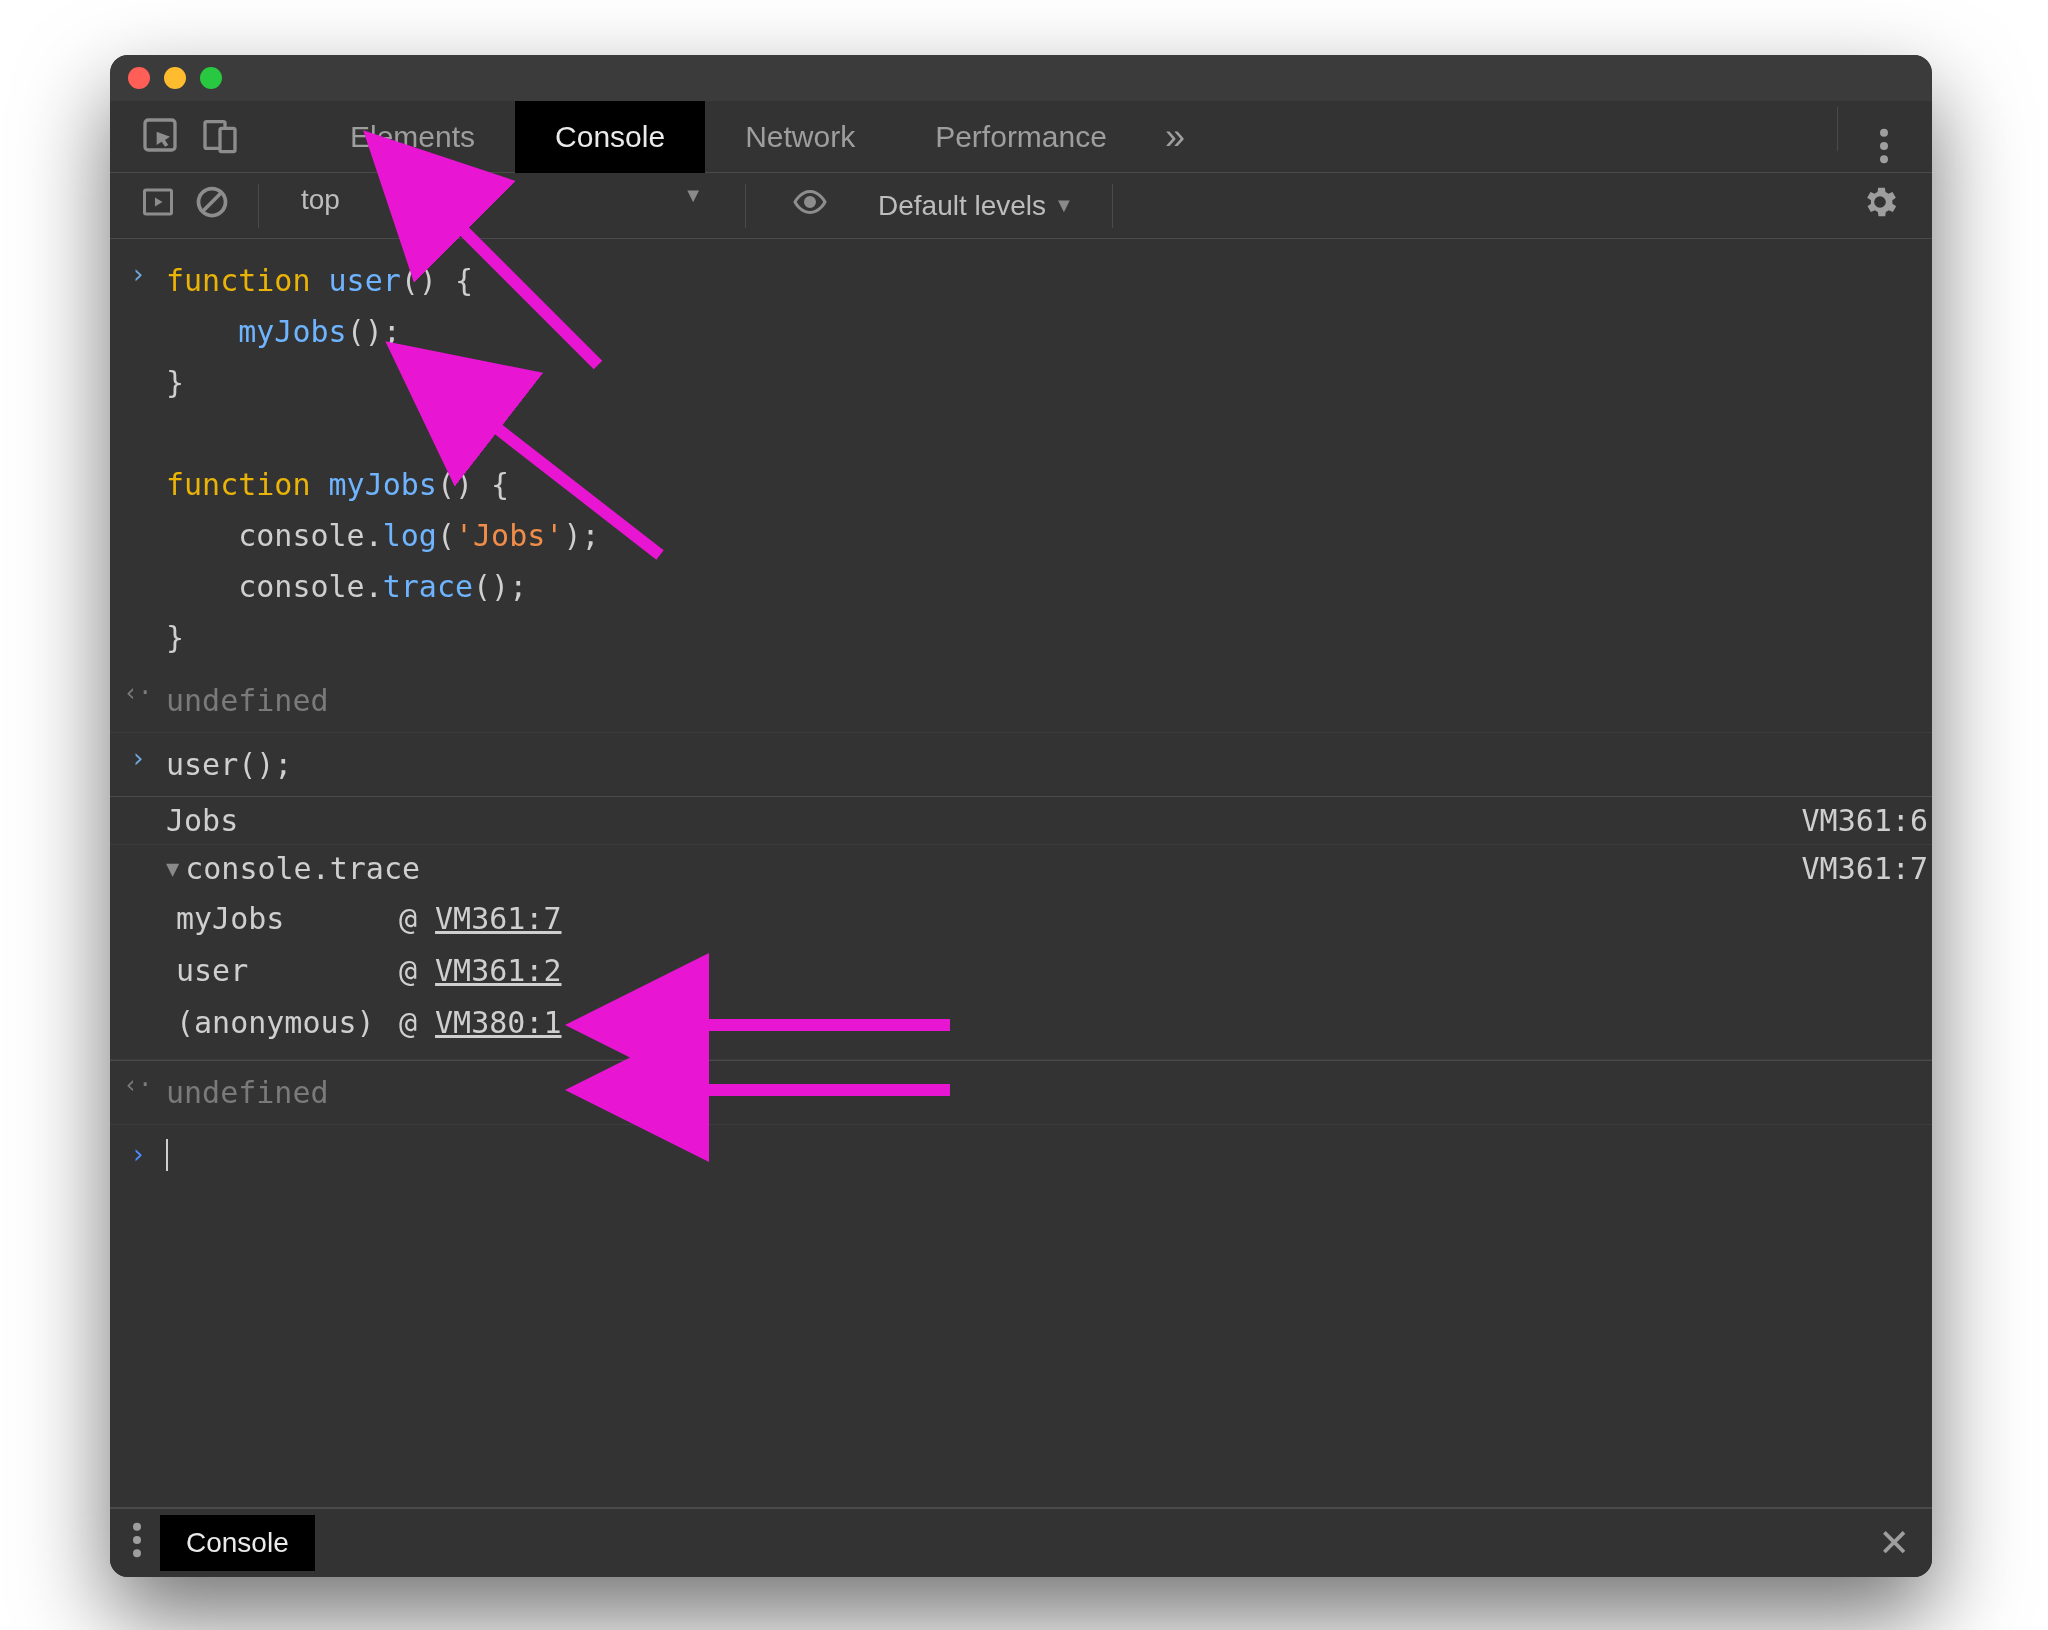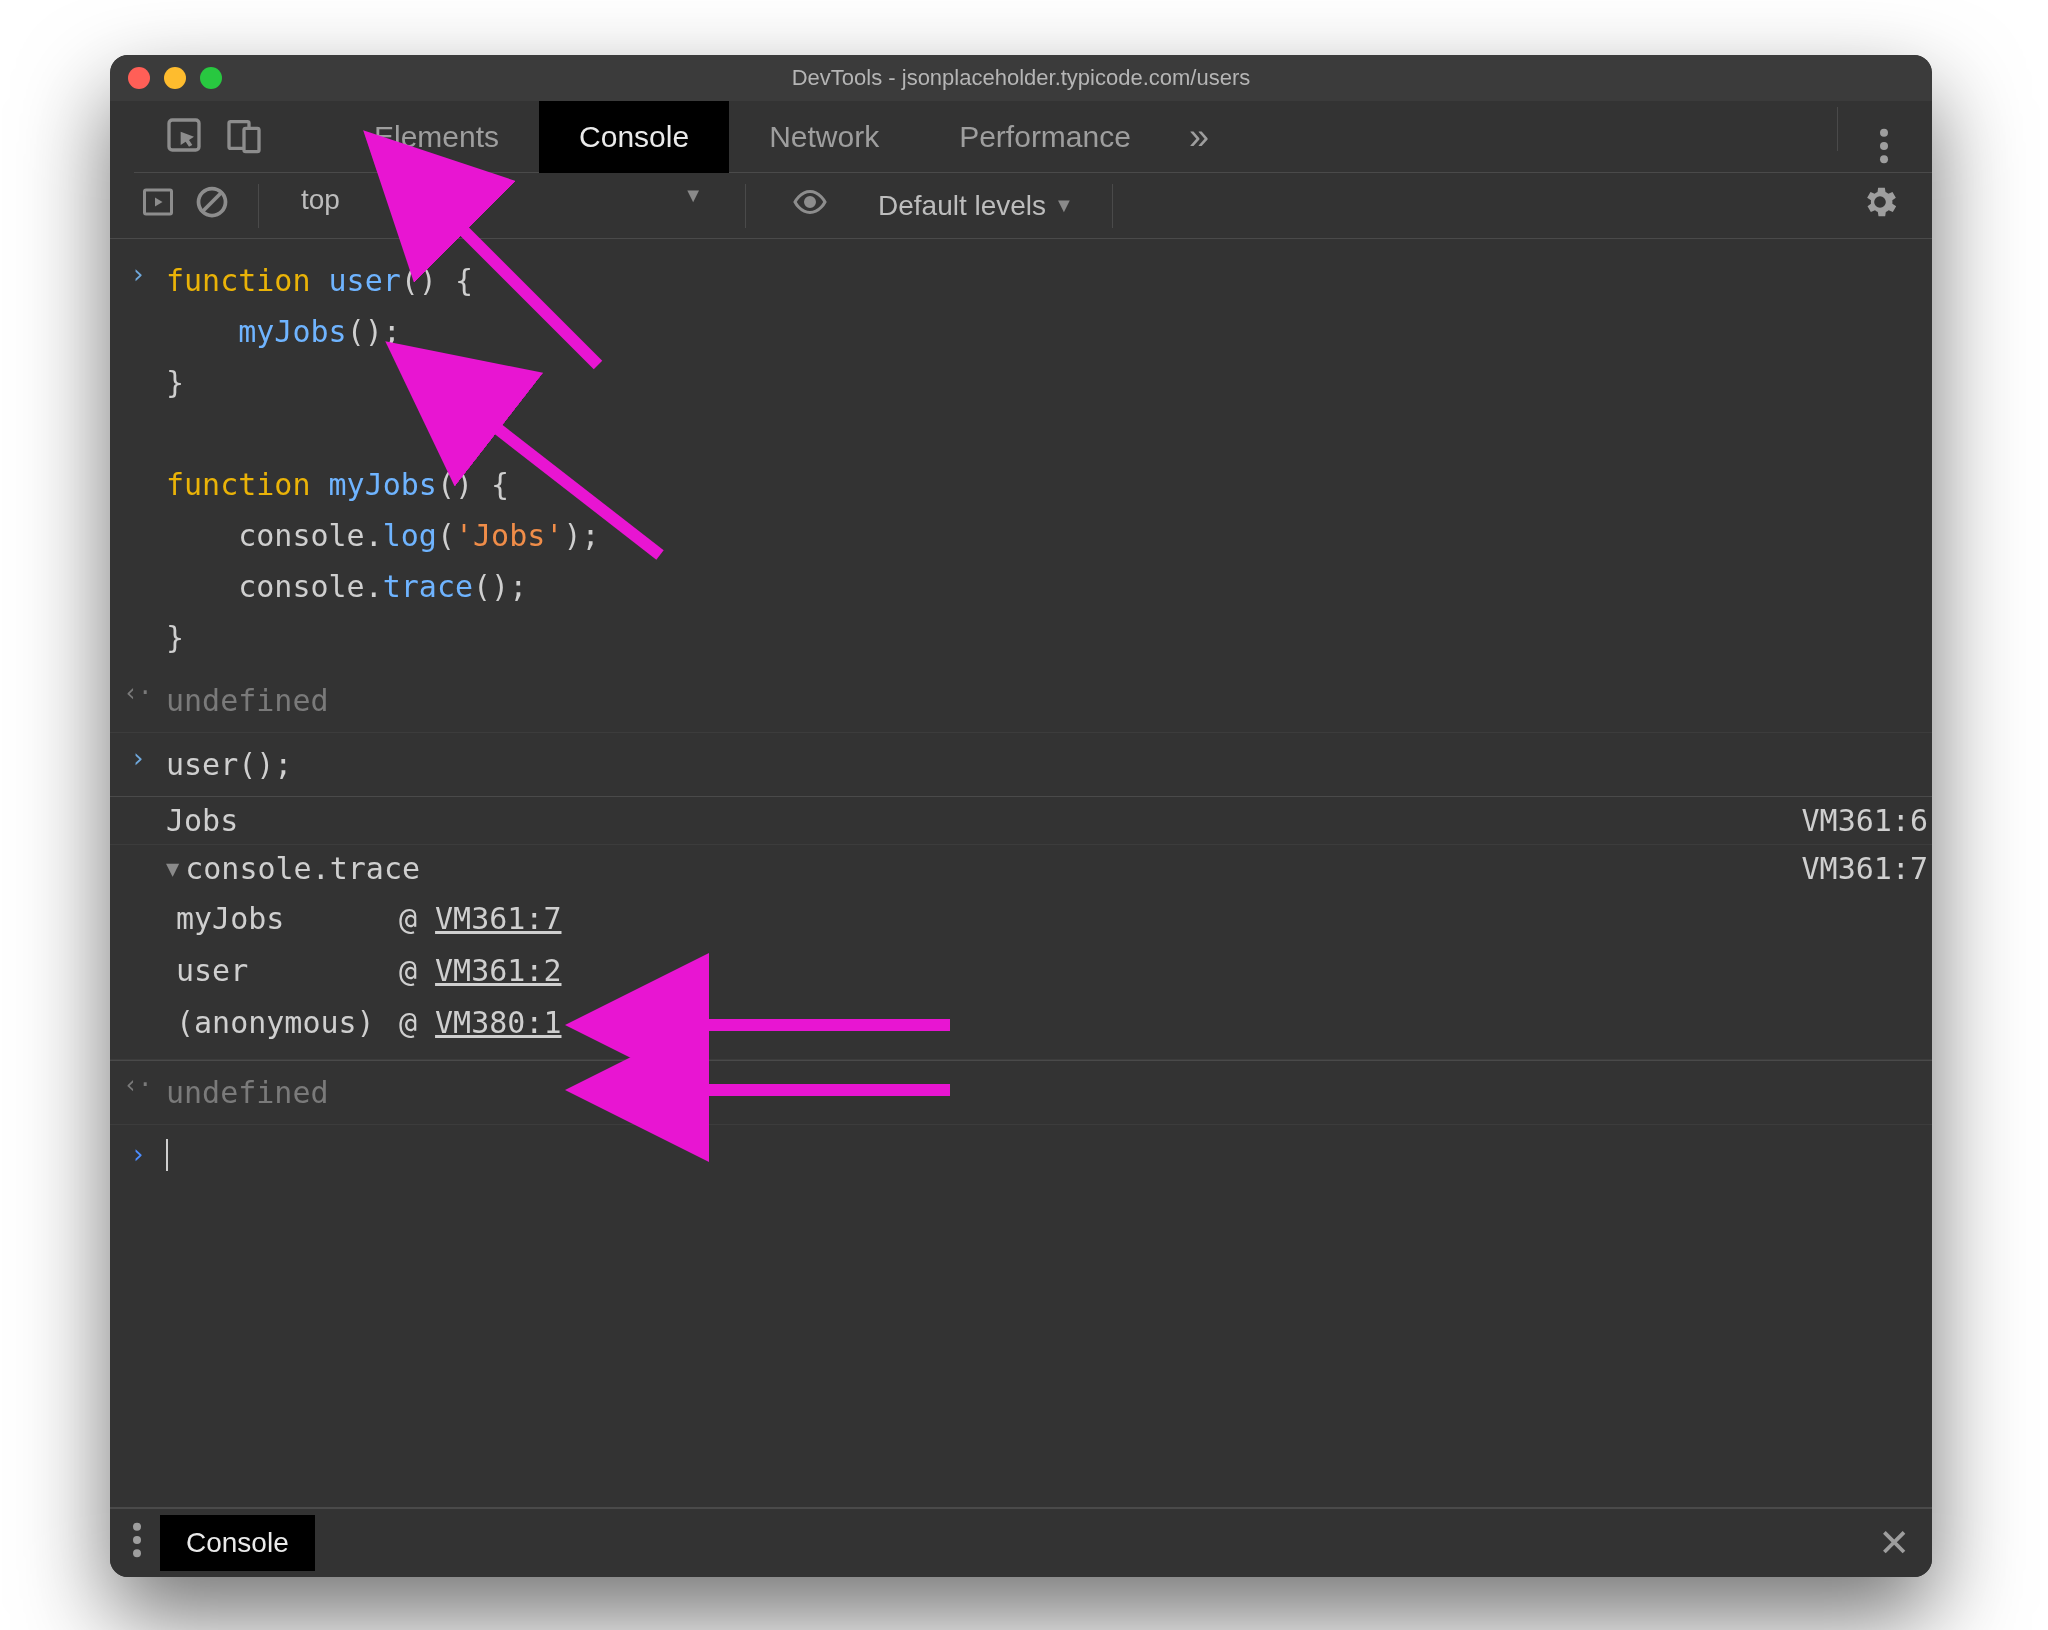--- a/index.html
+++ b/index.html
@@ -50,21 +50,20 @@
 
   
   .tabs-row {
     height: 72px;
     background: #333333;
     border-bottom: 1px solid #4a4a4a;
     display: flex;
     align-items: center;
     padding: 0 20px 0 30px;
     gap: 0;
-    margin-left: 24px;
   }
   .tool-icons { display: flex; align-items: center; gap: 20px; margin-right: 70px; }
   .icon-inspect svg, .icon-devices svg { width: 40px; height: 40px; }
   .tabs-row .tab {
     height: 72px;
     display: flex;
     align-items: center;
     padding: 0 40px;
     font-size: 30px;
     color: #9e9e9e;
@@ -188,21 +187,20 @@
 <body>
 
 <div class="window">
 
   <div class="titlebar">
     <div class="traffic">
       <div class="dot red"></div>
       <div class="dot yellow"></div>
       <div class="dot green"></div>
     </div>
-    <div class="title">DevTools - jsonplaceholder.typicode.com/users</div>
   </div>
 
   <div class="tabs-row">
     <div class="tool-icons">
       <span class="icon-inspect">
         <svg viewBox="0 0 24 24" fill="none" stroke="#8d8d8d" stroke-width="2">
           <rect x="3" y="3" width="18" height="18" rx="2"></rect>
           <path d="M10 10l8 3-3 2 2 3-2 1-2-3-3 2z" fill="#8d8d8d" stroke="none"></path>
         </svg>
       </span>

